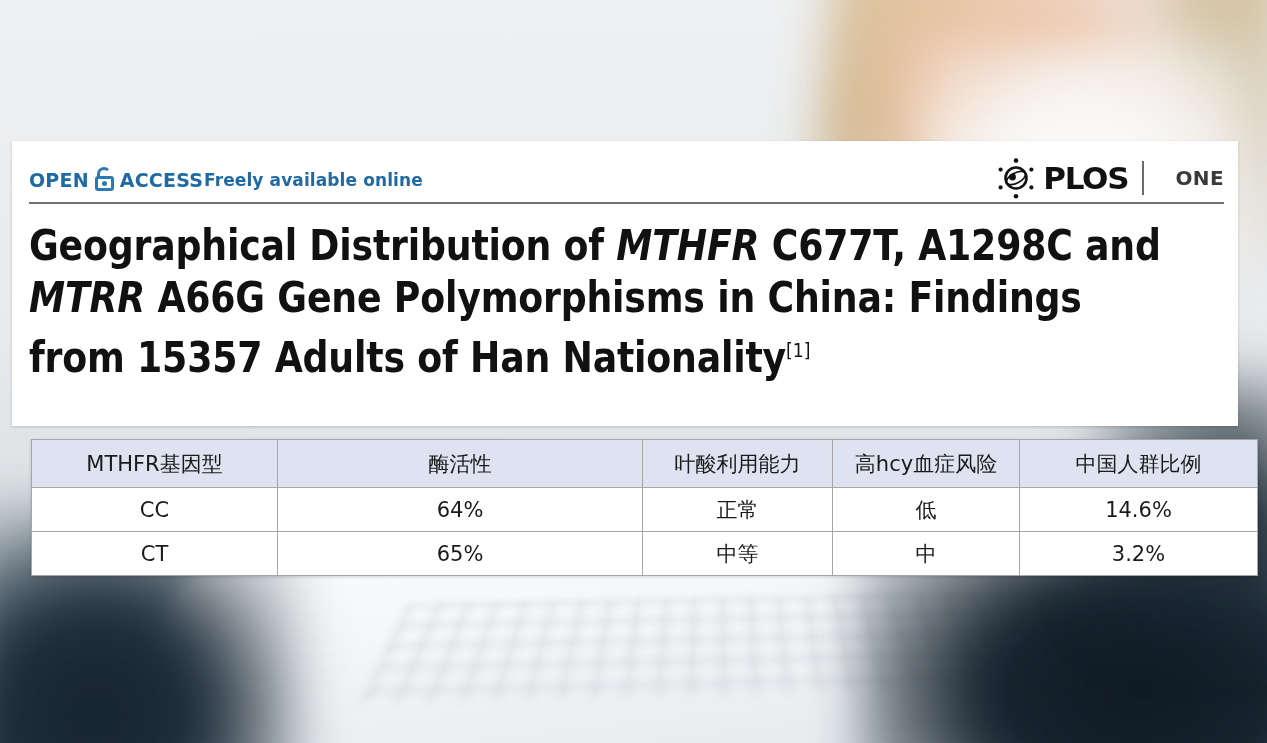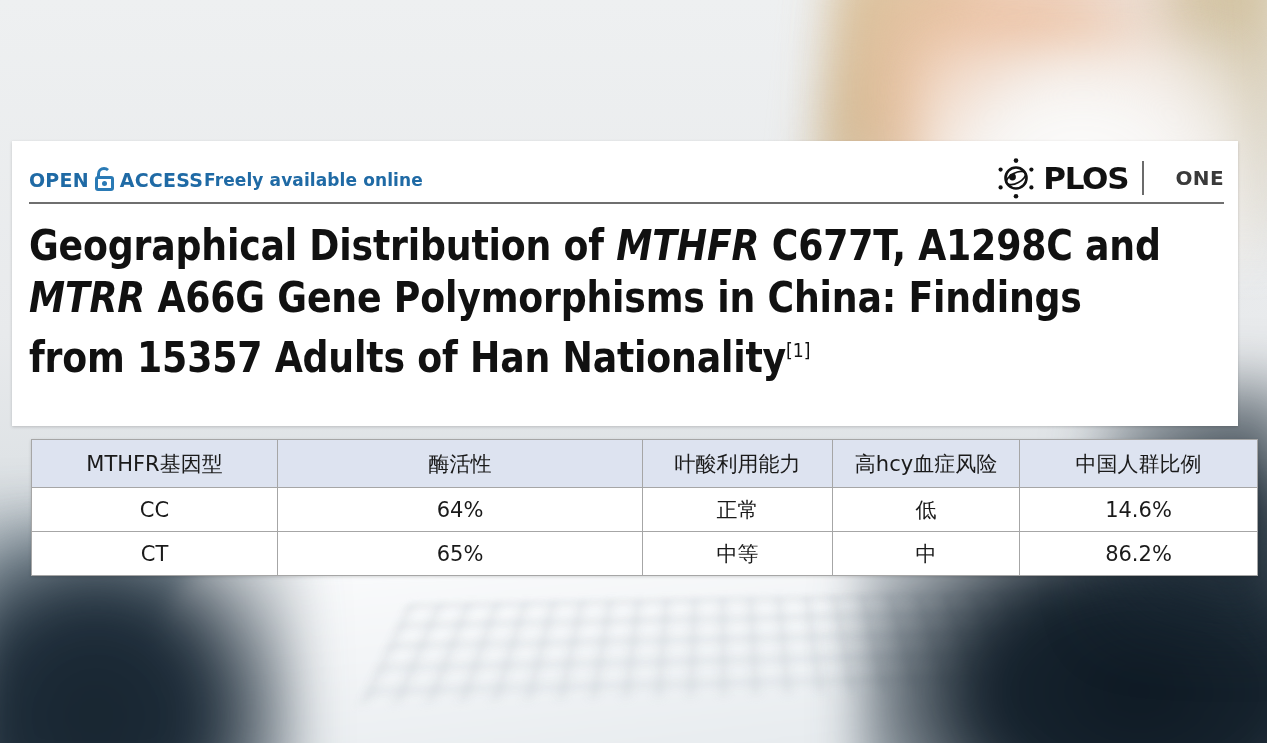--- a/index.html
+++ b/index.html
@@ -376,17 +376,17 @@
         <td>64%</td>
         <td>正常</td>
         <td>低</td>
         <td>14.6%</td>
       </tr>
       <tr>
         <td>CT</td>
         <td>65%</td>
         <td>中等</td>
         <td>中</td>
-        <td>86.2%</td>
+        <td>3.2%</td>
       </tr>
     </tbody>
   </table>
 </div>
 
 </body></html>

